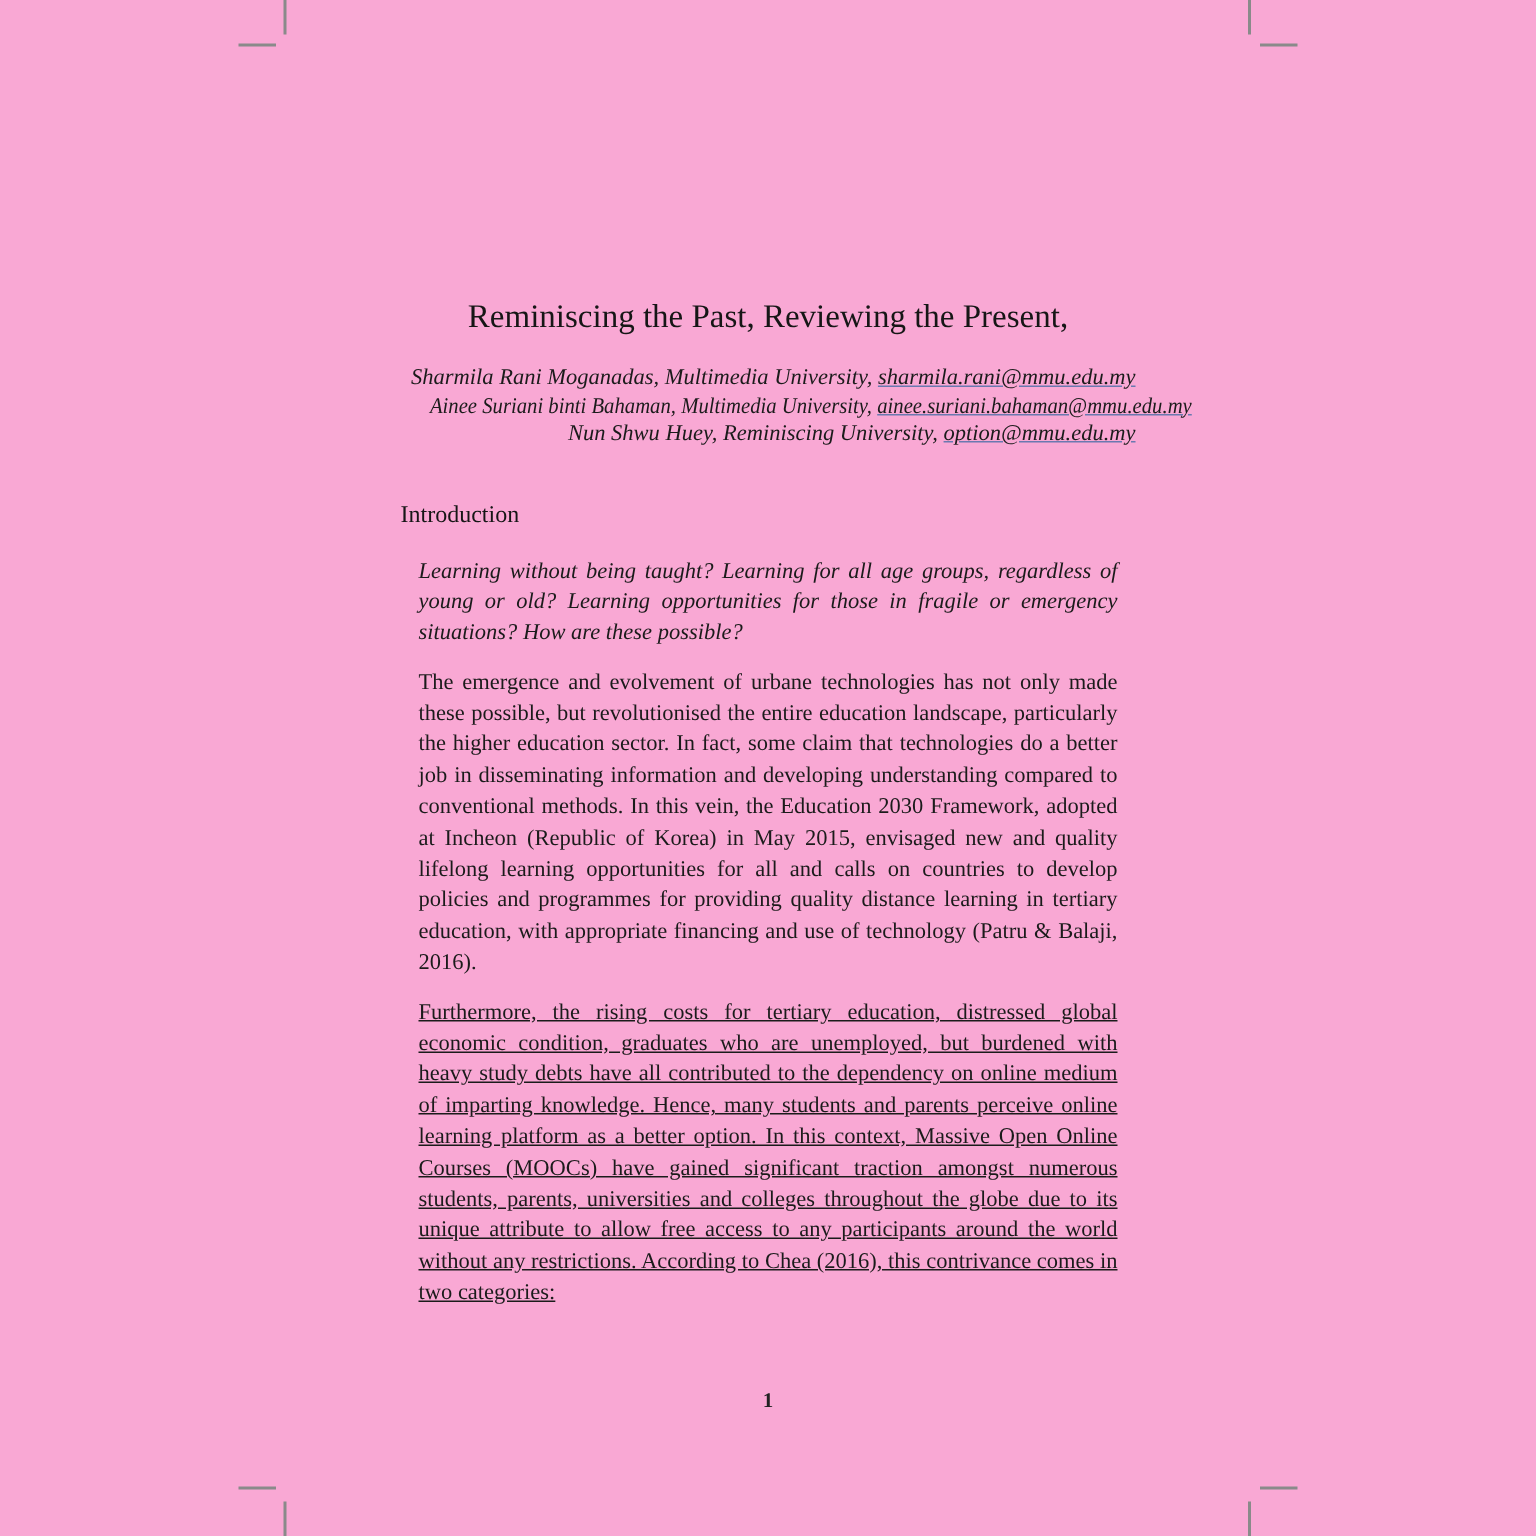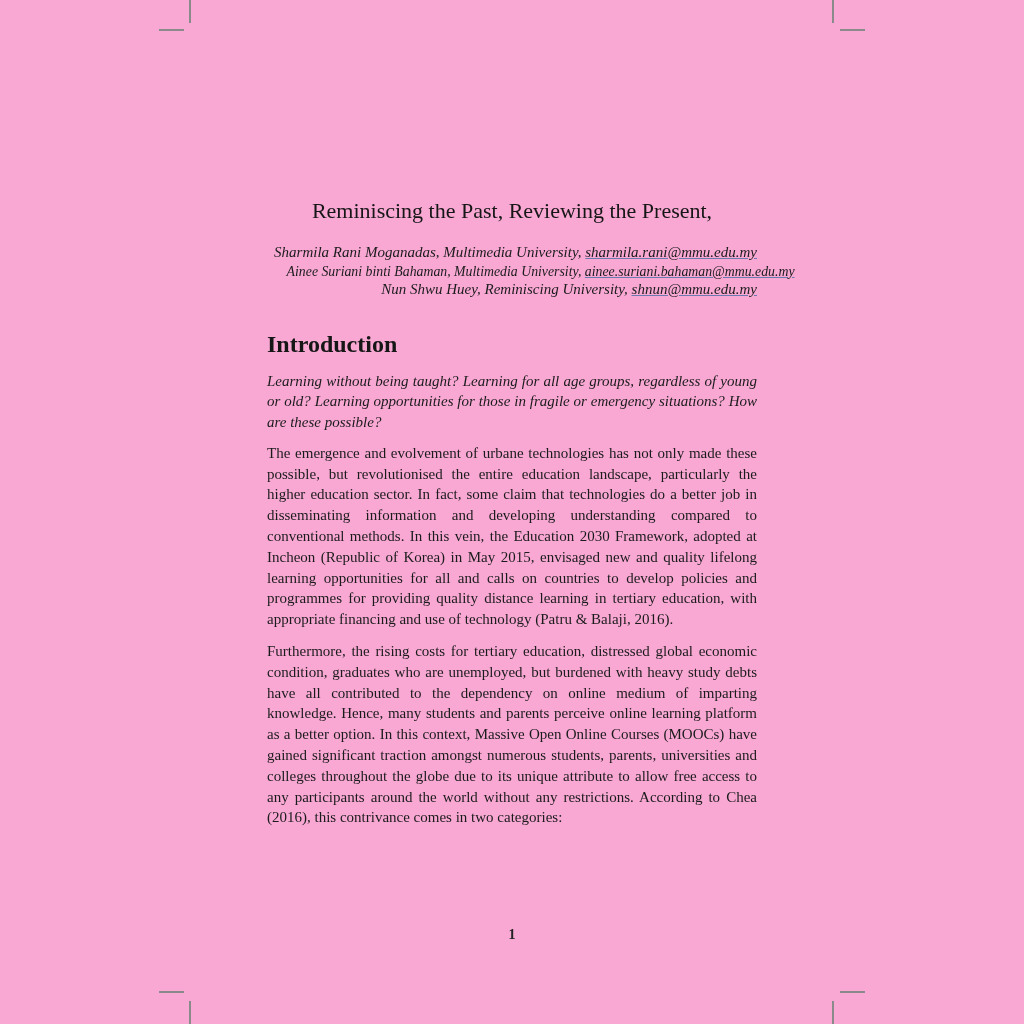--- a/index.html
+++ b/index.html
@@ -57,38 +57,38 @@
     transform: scaleX(0.92);
     transform-origin: 50% 50%;
   }
   .email {
     text-decoration: underline;
     text-decoration-color: #6a79b0;
     cursor: pointer;
   }
   .section-heading {
     margin: 33px 0 0 0;
-    font-size: 24px;
-    font-weight: bold;
+    font-size: 16px;
+    font-weight: normal;
     line-height: 24px;
     color: #161616;
   }
   .para {
-    margin: 0;
+    margin: 12px;
     font-size: 15px;
     line-height: 20.8px;
     text-align: justify;
     text-justify: inter-word;
   }
   .lead {
     margin-top: 15px;
     font-style: italic;
   }
   .p1 { margin-top: 10px; }
-  .p2 { margin-top: 11px; }
+  .p2 { margin-top: 11px; text-decoration: underline; }
 
   .page-number {
     position: absolute;
     top: 927px;
     left: 0;
     width: 1024px;
     text-align: center;
     font-size: 14px;
     font-weight: bold;
     color: #222222;
@@ -115,21 +115,21 @@
     </div>
 
     <div class="authors">
       <div class="author-line">
         <span>Sharmila Rani Moganadas, Multimedia University, </span><span class="email">sharmila.rani@mmu.edu.my</span>
       </div>
       <div class="author-line condensed">
         <span>Ainee Suriani binti Bahaman, Multimedia University, </span><span class="email">ainee.suriani.bahaman@mmu.edu.my</span>
       </div>
       <div class="author-line">
-        <span>Nun Shwu Huey, Reminiscing University, </span><span class="email">shnun@mmu.edu.my</span>
+        <span>Nun Shwu Huey, Reminiscing University, </span><span class="email">option@mmu.edu.my</span>
       </div>
     </div>
 
     <h2 class="section-heading">Introduction</h2>
 
     <p class="para lead">Learning without being taught? Learning for all age groups, regardless of young or old? Learning opportunities for those in fragile or emergency situations? How are these possible?</p>
 
     <p class="para p1">The emergence and evolvement of urbane technologies has not only made these possible, but revolutionised the entire education landscape, particularly the higher education sector. In fact, some claim that technologies do a better job in disseminating information and developing understanding compared to conventional methods. In this vein, the Education 2030 Framework, adopted at Incheon (Republic of Korea) in May 2015, envisaged new and quality lifelong learning opportunities for all and calls on countries to develop policies and programmes for providing quality distance learning in tertiary education, with appropriate financing and use of technology (Patru &amp; Balaji, 2016).</p>
 
     <p class="para p2">Furthermore, the rising costs for tertiary education, distressed global economic condition, graduates who are unemployed, but burdened with heavy study debts have all contributed to the dependency on online medium of imparting knowledge. Hence, many students and parents perceive online learning platform as a better option. In this context, Massive Open Online Courses (MOOCs) have gained significant traction amongst numerous students, parents, universities and colleges throughout the globe due to its unique attribute to allow free access to any participants around the world without any restrictions. According to Chea (2016), this contrivance comes in two categories:</p>

